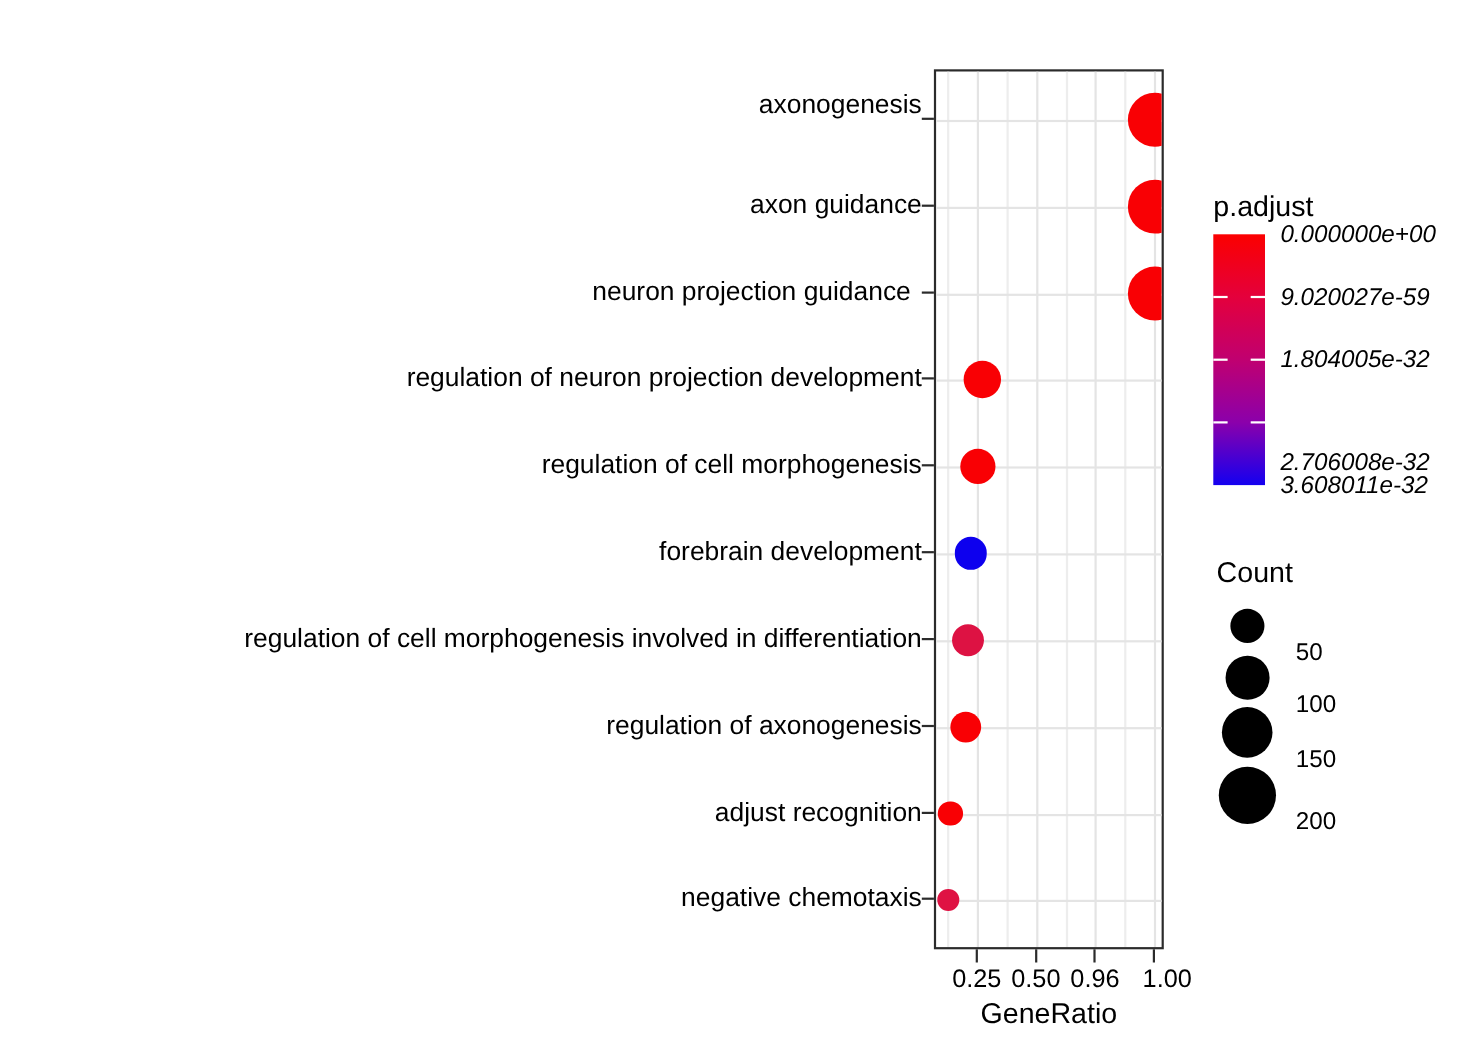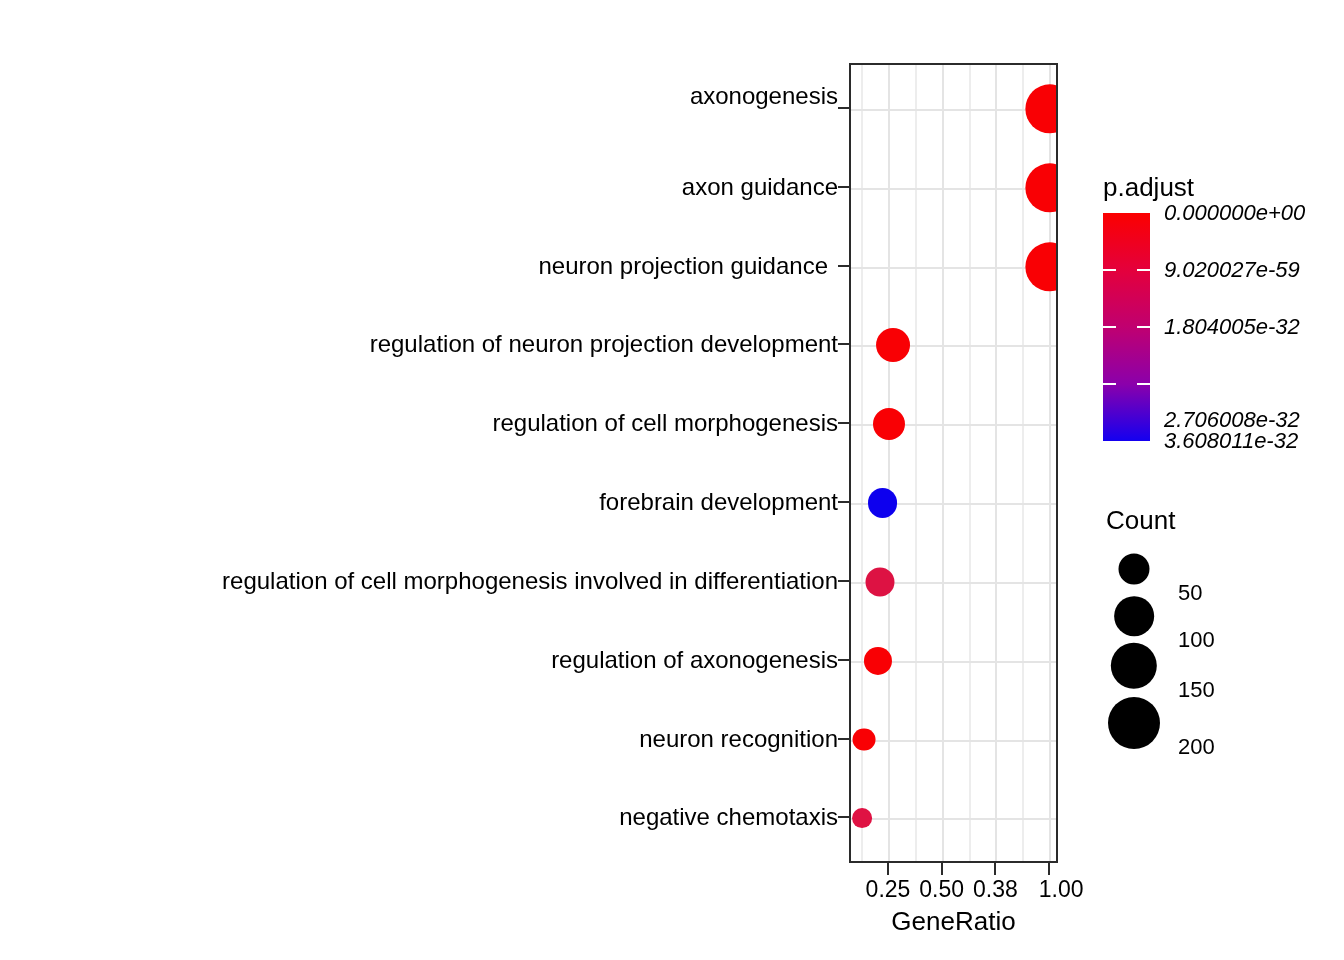--- a/index.html
+++ b/index.html
@@ -71,32 +71,32 @@
       <div class="cat-label" style="right: 506px; top: 344.46px; margin-left: 24px;">regulation of neuron projection development</div>
       <div class="tick" style="left: 838px; top: 343.46px; width: 11px; height: 2px;"></div>
       <div class="cat-label" style="right: 506px; top: 423.28px;">regulation of cell morphogenesis</div>
       <div class="tick" style="left: 838px; top: 422.28px; width: 11px; height: 2px;"></div>
       <div class="cat-label" style="right: 506px; top: 502.1px;">forebrain development</div>
       <div class="tick" style="left: 838px; top: 501.1px; width: 11px; height: 2px;"></div>
       <div class="cat-label" style="right: 506px; top: 580.92px;">regulation of cell morphogenesis involved in differentiation</div>
       <div class="tick" style="left: 838px; top: 579.92px; width: 11px; height: 2px;"></div>
       <div class="cat-label" style="right: 506px; top: 659.74px; margin-left: 36px;">regulation of axonogenesis</div>
       <div class="tick" style="left: 838px; top: 658.74px; width: 11px; height: 2px;"></div>
-      <div class="cat-label" style="right: 506px; top: 738.56px;">neuron recognition</div>
+      <div class="cat-label" style="right: 506px; top: 738.56px;">adjust recognition</div>
       <div class="tick" style="left: 838px; top: 737.56px; width: 11px; height: 2px;"></div>
       <div class="cat-label" style="right: 506px; top: 817.38px;">negative chemotaxis</div>
       <div class="tick" style="left: 838px; top: 816.38px; width: 11px; height: 2px;"></div>
     </div>
   <div id="x-axis">
       <div class="tick" style="left: 887px; top: 863px; width: 2px; height: 12px;"></div>
       <div class="x-tick-label" style="left: 888px; top: 876px;">0.25</div>
       <div class="tick" style="left: 940.7px; top: 863px; width: 2px; height: 12px;"></div>
       <div class="x-tick-label" style="left: 941.7px; top: 876px;">0.50</div>
       <div class="tick" style="left: 994.4px; top: 863px; width: 2px; height: 12px;"></div>
-      <div class="x-tick-label" style="left: 995.4px; top: 876px;">0.38</div>
+      <div class="x-tick-label" style="left: 995.4px; top: 876px;">0.96</div>
       <div class="tick" style="left: 1048.1px; top: 863px; width: 2px; height: 12px;"></div>
       <div class="x-tick-label" style="left: 1049.1px; top: 876px; margin-left: 12px;">1.00</div>
     </div>
   <div class="axis-title" id="x-axis-title" style="left: 849px; width: 209px; top: 906px;">GeneRatio</div>
 
   <div id="legend-p-adjust">
     <div class="legend-title" id="padjust-title" style="left: 1103px; top: 172px;">p.adjust</div>
     <div class="colorbar" id="colorbar" style="left: 1103px; top: 213px; width: 47px; height: 228px; background: linear-gradient(rgb(251, 0, 0), rgb(228, 0, 60), rgb(192, 0, 112), rgb(139, 0, 171), rgb(20, 0, 240));"></div>
   <div class="colorbar-tick" style="left: 1103px; top: 269px; width: 13px;"></div>
       <div class="colorbar-tick" style="left: 1137px; top: 269px; width: 13px;"></div>

